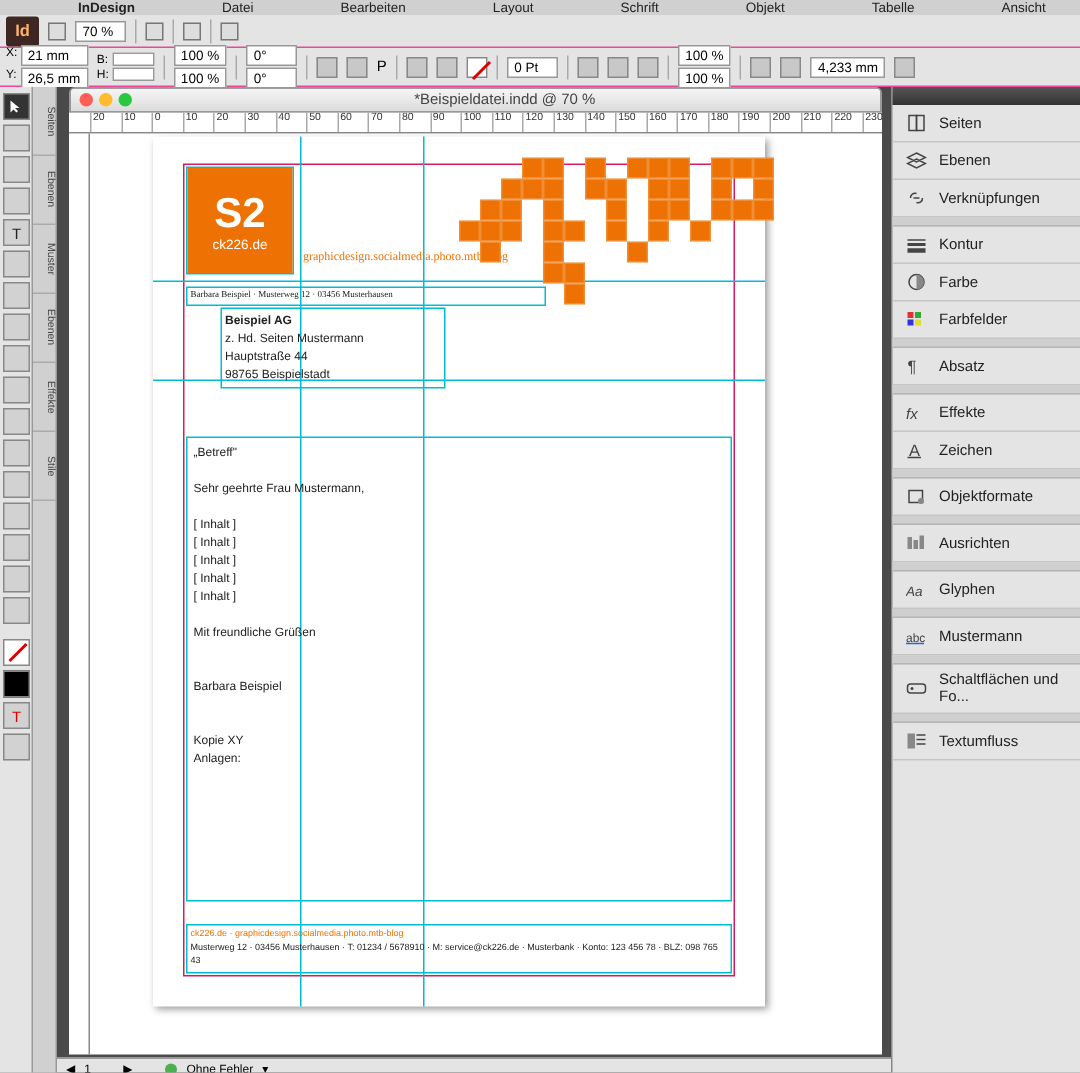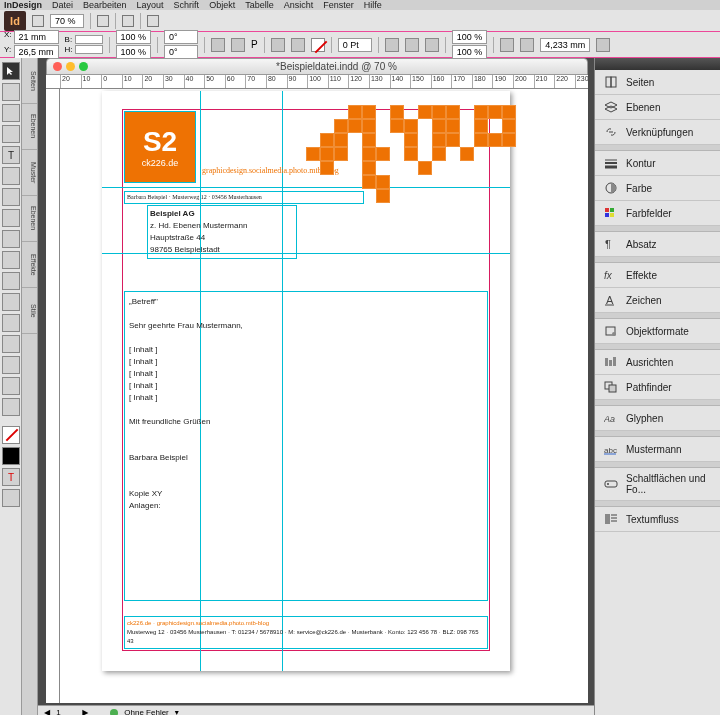--- a/index.html
+++ b/index.html
@@ -1,20 +1,20 @@
 <!DOCTYPE html>
 <html><head>
 <meta charset="utf-8">
 <style>
 * { margin: 0; padding: 0; box-sizing: border-box; font-family: "Lucida Grande", Arial, sans-serif; }
 body { width: 720px; height: 715px; background: #4a4a4a; overflow: hidden; font-size: 10px; }
 
 
 .menubar { height: 10px; background: #d0d0d0; display: flex; align-items: center; padding: 0 4px; gap: 10px; font-size: 9px; color: #222; }
-.menubar span { cursor: default; }
+.menubar span { cursor: default; margin-left: 48px; }
 
 
 .ctrlbar { background: #e4e4e4; border-bottom: 1px solid #ec4899; display: flex; align-items: center; padding: 3px 4px; gap: 6px; height: 22px; }
 .ctrlbar .field { background: #fff; border: 1px solid #999; padding: 1px 4px; font-size: 9px; min-width: 34px; }
 .ctrlbar .sep { width: 1px; height: 16px; background: #aaa; }
 .ctrlbar .ico { width: 14px; height: 14px; background: #c8c8c8; border: 1px solid #888; }
 .id-logo { width: 22px; height: 20px; background: #3e2723; color: #ffb366; font-weight: bold; font-size: 11px; display: flex; align-items: center; justify-content: center; border-radius: 2px; }
 .small-ico { width: 12px; height: 12px; border: 1px solid #777; background: #ddd; display: inline-block; }
 
 
@@ -351,21 +351,21 @@
               <div class="e"></div>
               <div class="e"></div>
               <div class="e"></div>
               <div class="e"></div>
             </div>
 
           <div class="frame txt" style="left:22px;top:100px;width:240px;padding:1px 2px;font-size:6px;">Barbara Beispiel · Musterweg 12 · 03456 Musterhausen</div>
 
           <div class="frame txt" style="left:22px;top:114px;width:150px;padding:2px;margin-left:23px;">
             <b>Beispiel AG</b><br>
-            <span>z. Hd. Ebenen Mustermann</span><br>
+            <span>z. Hd. Seiten Mustermann</span><br>
             <span>Hauptstraße 44</span><br>
             <span>98765 Beispielstadt</span>
           </div>
 
           <div class="frame txt" style="left:22px;top:200px;right:22px;height:310px;padding:4px;">
             <div>„Betreff"</div><br>
             <div>Sehr geehrte Frau Mustermann,</div><br>
             <div id="bodylines">
                 <div>[ Inhalt ]</div>
                 <div>[ Inhalt ]</div>
@@ -497,29 +497,20 @@
         <div class="dock-row">
           <span class="dock-ico">
             <svg width="14" height="12">
               <rect x="1" y="2" width="3" height="8" fill="#888"></rect>
               <rect x="5" y="4" width="3" height="6" fill="#888"></rect>
               <rect x="9" y="1" width="3" height="9" fill="#888"></rect>
             </svg>
           </span>
           <span>Ausrichten</span>
         </div>
-        <div class="dock-row">
-          <span class="dock-ico">
-            <svg width="14" height="12">
-              <rect x="1" y="1" width="7" height="7" fill="none" stroke="#444"></rect>
-              <rect x="5" y="4" width="7" height="7" fill="#ccc" stroke="#444"></rect>
-            </svg>
-          </span>
-          <span>Pathfinder</span>
-        </div>
         <div class="dock-gap"></div>
         <div class="dock-row">
           <span class="dock-ico">
             <svg width="14" height="12">
               <text x="0" y="10" font-size="9" font-style="italic" fill="#444">Aa</text>
             </svg>
           </span>
           <span>Glyphen</span>
         </div>
         <div class="dock-gap"></div>

